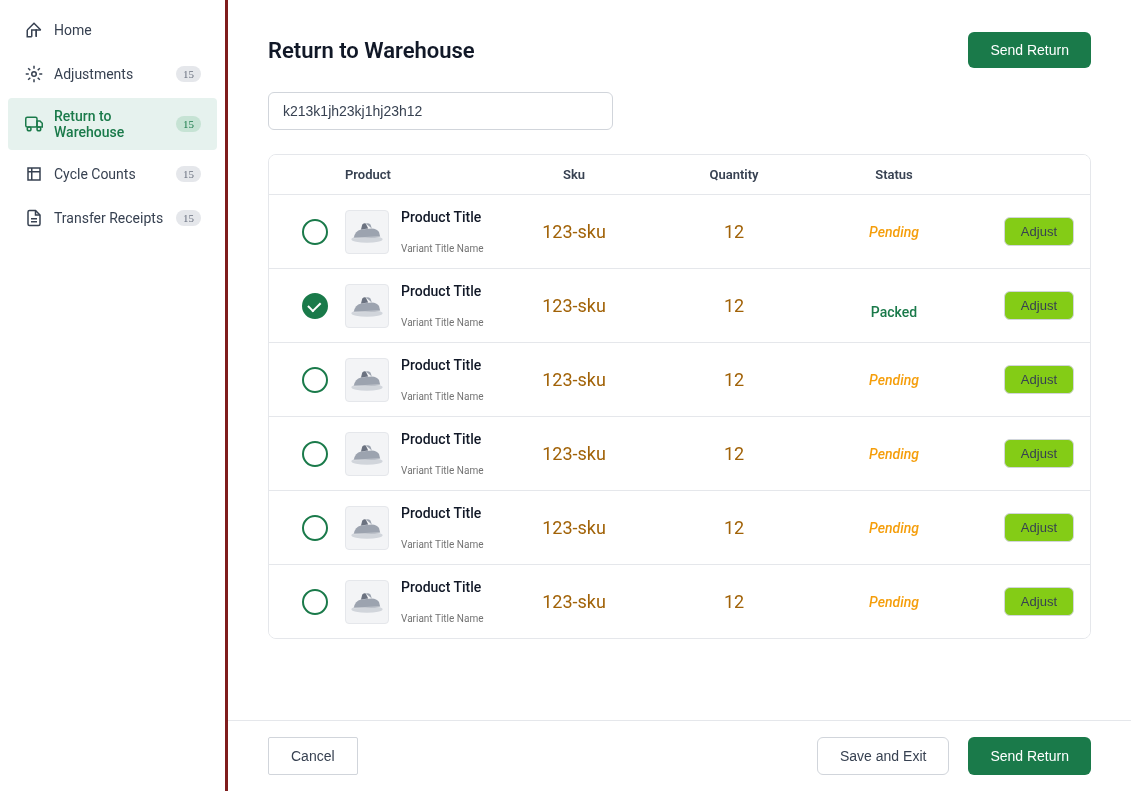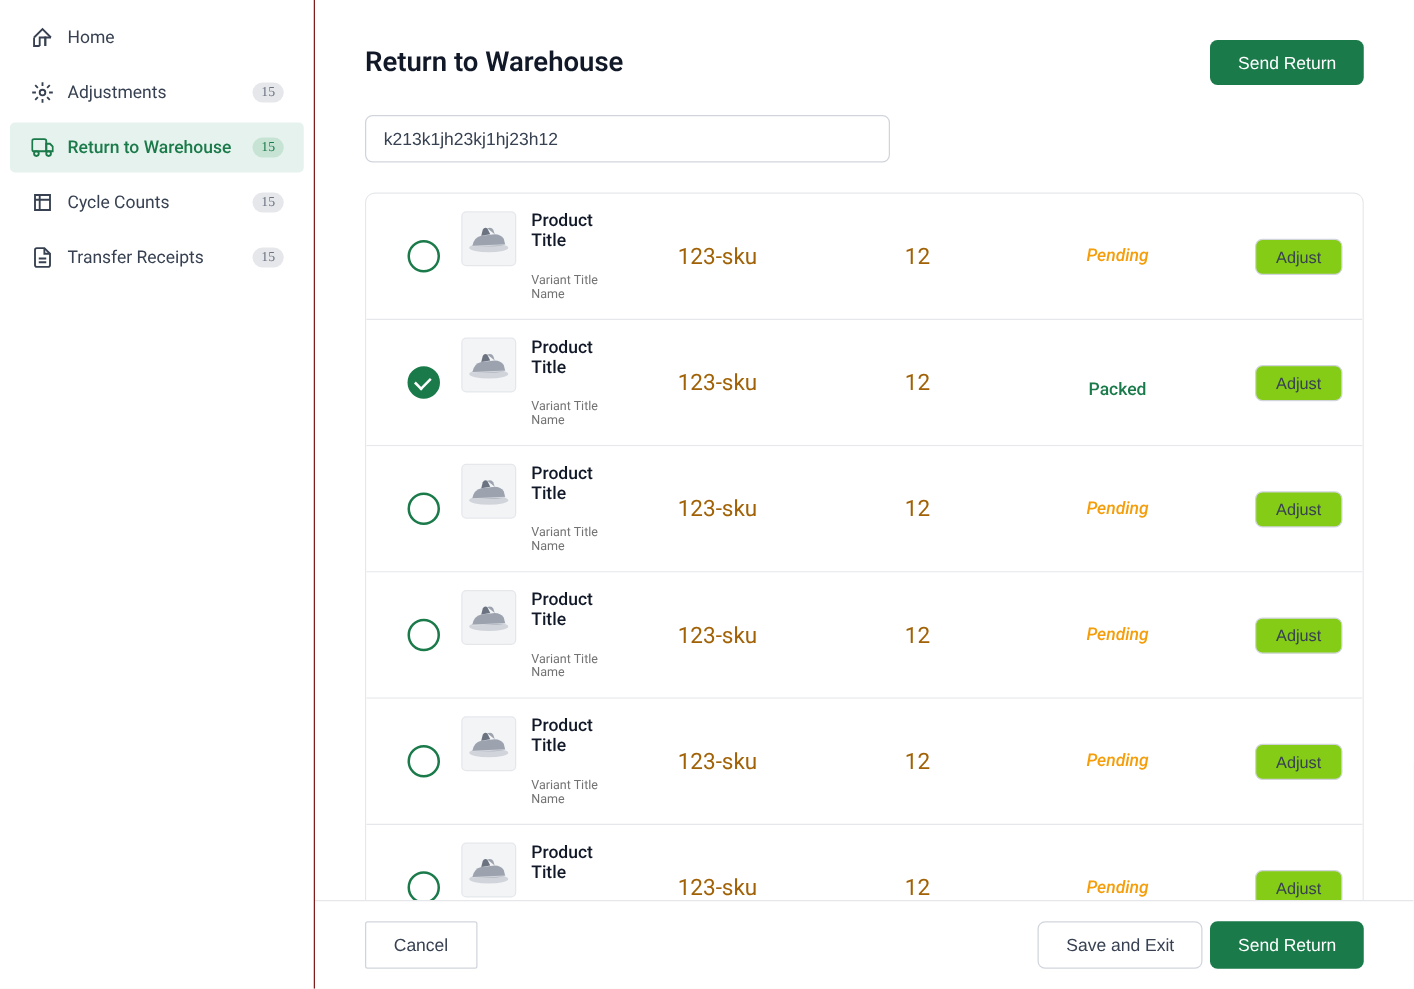--- a/index.html
+++ b/index.html
@@ -1,22 +1,22 @@
 <!DOCTYPE html>
 <html><head>
   <meta charset="utf-8">
   <style>
     * { box-sizing: border-box; margin: 0; padding: 0; }
     body { font-family: -apple-system, BlinkMacSystemFont, 'Segoe UI', Roboto, sans-serif; background: #f5f5f5; display: flex; height: 791px; width: 1131px; overflow: hidden; }
 
     
     .sidebar {
-      width: 252px;
-      background: #fff;
-      border-right: 1px solid #7f1d1d;
+      width: 228px;
+      background: #fff;
+      border-right: 3px solid #7f1d1d;
       display: flex;
       flex-direction: column;
       padding-top: 8px;
       flex-shrink: 0;
     }
     .sidebar-item {
       display: flex;
       align-items: center;
       padding: 10px 16px;
       cursor: pointer;
@@ -95,21 +95,21 @@
       font-size: 13px;
       color: #374151;
       margin-bottom: 6px;
       font-weight: 500;
     }
     .tracking-input {
       border: 1px solid #d1d5db;
       border-radius: 6px;
       padding: 10px 14px;
       font-size: 14px;
-      width: 420px;
+      width: 345px;
       color: #374151;
       outline: none;
     }
 
     
     .table-container {
       border: 1px solid #e5e7eb;
       border-radius: 8px;
       overflow: hidden;
     }
@@ -163,21 +163,21 @@
       content: '';
       width: 10px;
       height: 6px;
       border-left: 2px solid #fff;
       border-bottom: 2px solid #fff;
       transform: rotate(-45deg) translateY(-1px);
     }
 
     .product-cell {
       display: flex;
-      align-items: flex-start;
+      align-items: flex-end;
       gap: 12px;
     }
     .product-img {
       width: 44px;
       height: 44px;
       border: 1px solid #e5e7eb;
       border-radius: 4px;
       background: #f3f4f6;
       display: flex;
       align-items: center;
@@ -235,21 +235,21 @@
     }
     .btn-cancel {
       background: #fff;
       color: #374151;
       border: 1px solid #d1d5db;
       padding: 10px 22px;
       border-radius: 2px;
       font-size: 14px;
       cursor: pointer;
     }
-    .footer-right { display: flex; gap: 6px; }
+    .footer-right { display: flex; gap: 19px; }
     .btn-save-exit {
       background: #fff;
       color: #374151;
       border: 1px solid #d1d5db;
       padding: 10px 22px;
       border-radius: 6px;
       font-size: 14px;
       cursor: pointer;
     }
     .btn-send-return-footer {
@@ -332,20 +332,28 @@
     <div class="page-header">
       <h1 class="page-title">Return to Warehouse</h1>
       <button class="btn-send-return-top">Send Return</button>
     </div>
 
     <div class="tracking-section">
       <input class="tracking-input" type="text" value="k213k1jh23kj1hj23h12" style="">
     </div>
 
     <div class="table-container">
+      <div class="table-header">
+        <div class="table-header-cell"></div>
+        <div class="table-header-cell">Product</div>
+        <div class="table-header-cell center">Sku</div>
+        <div class="table-header-cell center">Quantity</div>
+        <div class="table-header-cell center">Status</div>
+        <div class="table-header-cell"></div>
+      </div>
       <div id="table-rows">
           <div class="table-row">
             <div class="row-check">
               <div class="circle-unchecked"></div>
             </div>
             <div class="product-cell">
               <div class="product-img">
                 <svg class="shoe-svg" viewBox="0 0 60 40" fill="none" xmlns="http://www.w3.org/2000/svg">
       <ellipse cx="30" cy="32" rx="26" ry="6" fill="#d1d5db"></ellipse>
       <path d="M8 30 Q10 18 20 16 L38 14 Q46 14 50 20 L52 28 Q44 30 30 30 Z" fill="#9ca3af"></path>

